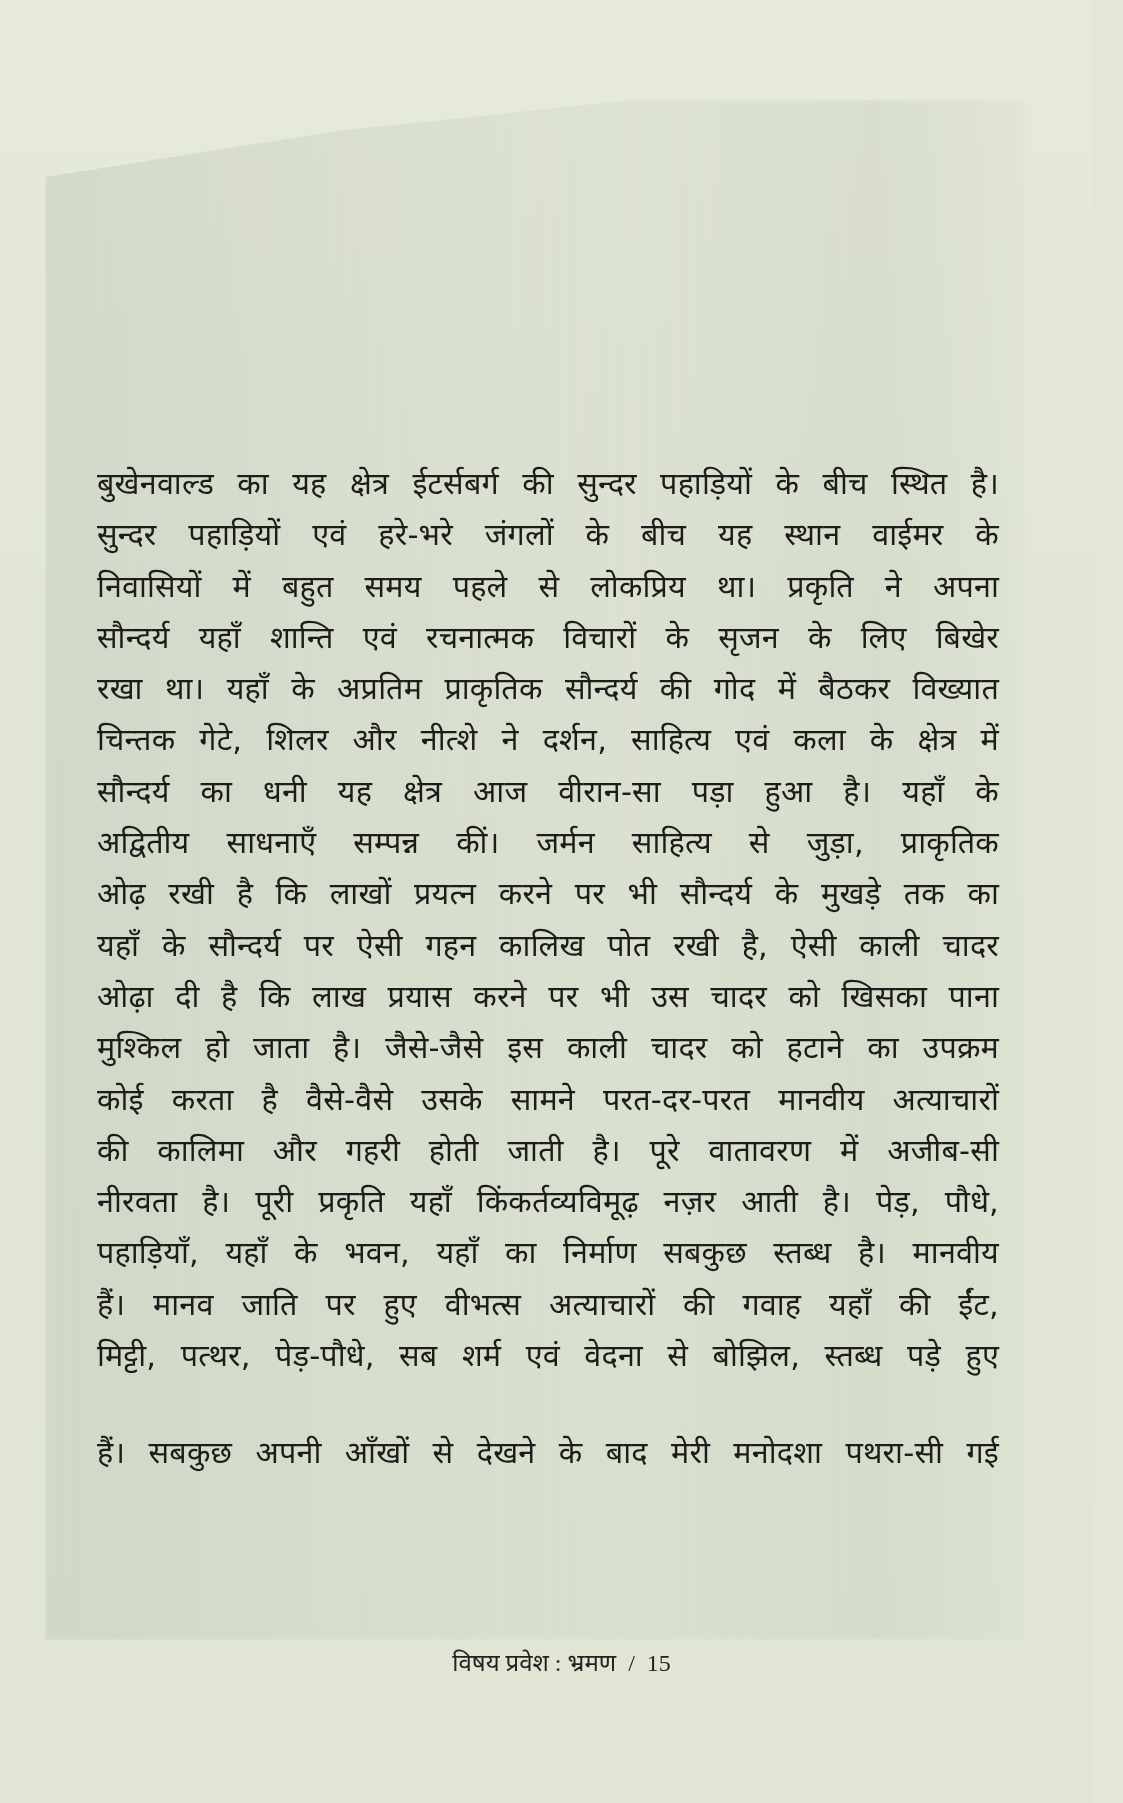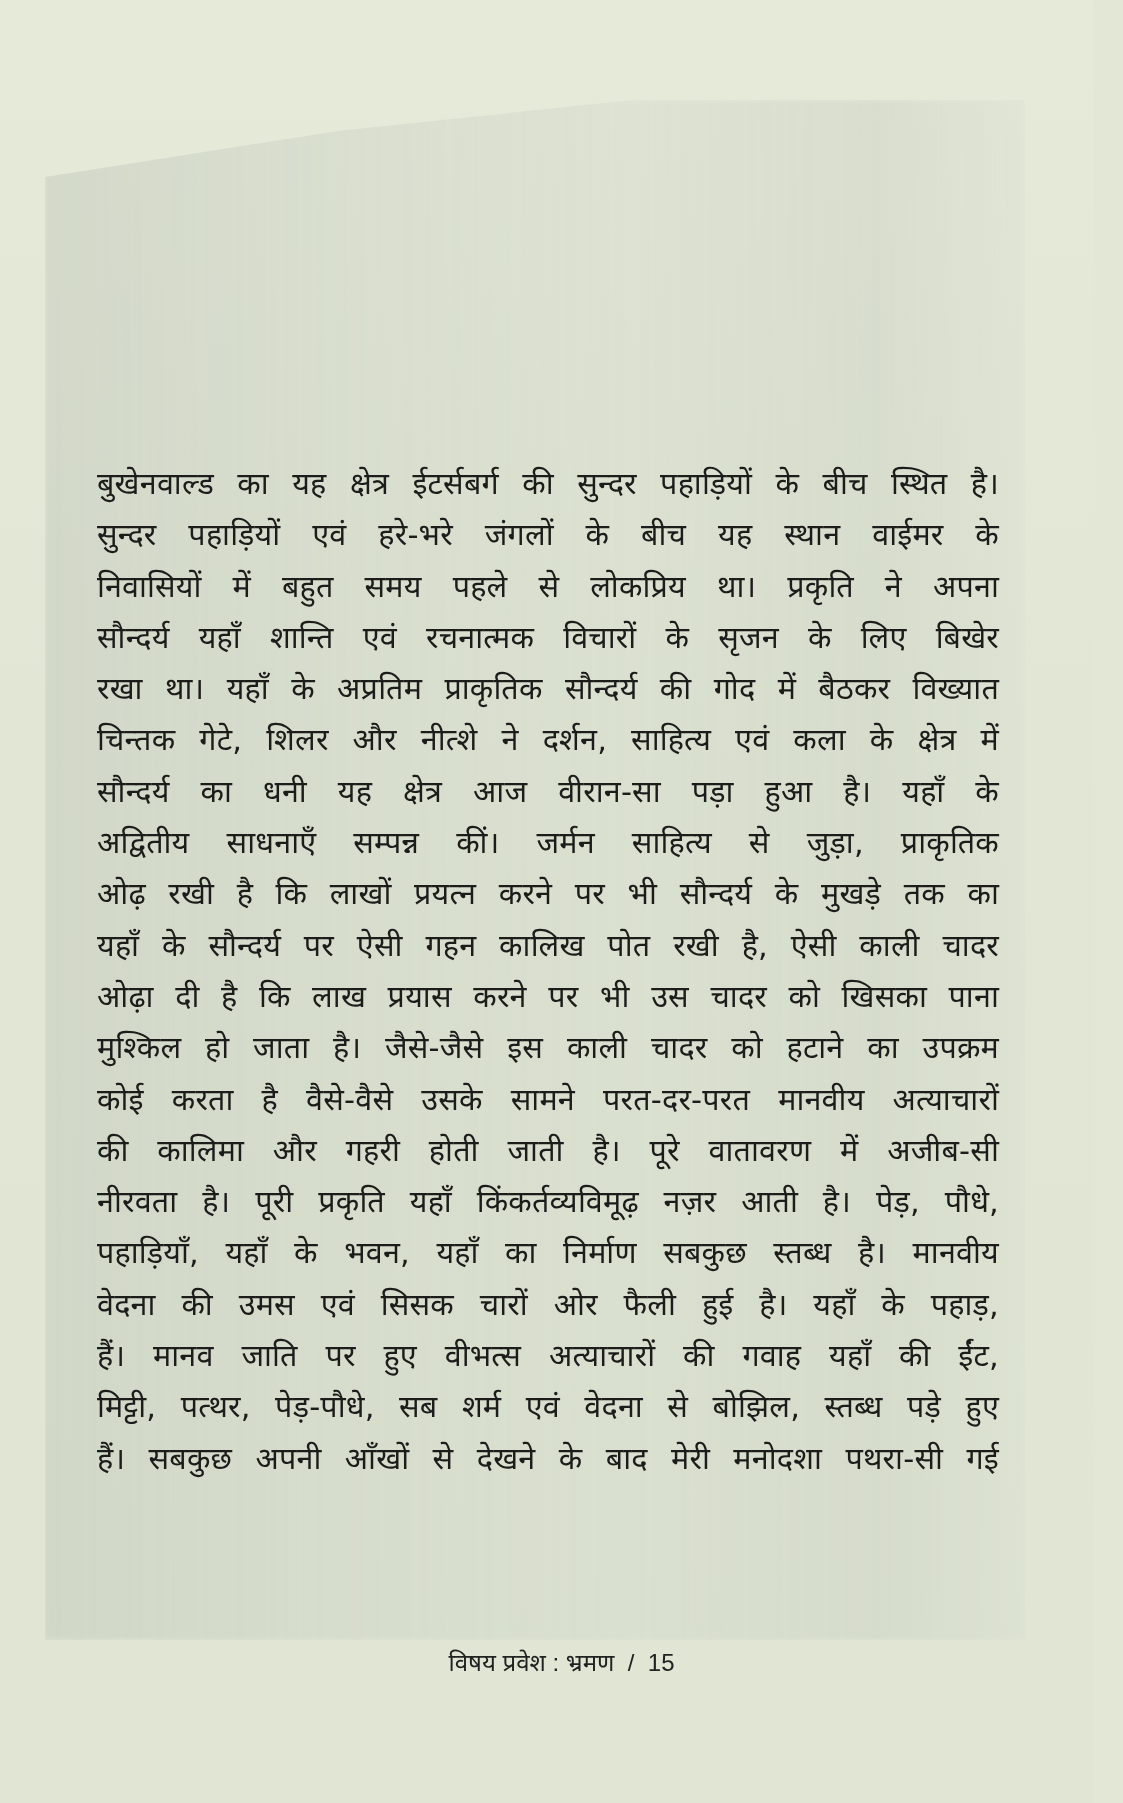--- a/index.html
+++ b/index.html
@@ -52,28 +52,29 @@
     .body-text .line {
       display: block;
       white-space: nowrap;
       text-align: justify;
       text-align-last: justify;
       height: 51.3px;
       overflow: visible;
     }
     .body-text .line.last {
       text-align-last: justify;
+      margin-top: 46px;
     }
     .footer {
       position: absolute;
       left: 0;
       width: 1123px;
       top: 1645px;
       text-align: center;
-      font-family: Liberation Sans, sans-serif;
+      font-family: Liberation Serif, serif;
       font-size: 24px;
       color: #222;
     }
   </style>
 </head>
 <body>
 
 <div class="page">
   <div class="bleed-block"></div>
 
@@ -87,21 +88,20 @@
     <span class="line">सौन्दर्य का धनी यह क्षेत्र आज वीरान-सा पड़ा हुआ है। यहाँ के</span>
     <span class="line">अद्वितीय साधनाएँ सम्पन्न कीं। जर्मन साहित्य से जुड़ा, प्राकृतिक</span>
     <span class="line">ओढ़ रखी है कि लाखों प्रयत्न करने पर भी सौन्दर्य के मुखड़े तक का</span>
     <span class="line">यहाँ के सौन्दर्य पर ऐसी गहन कालिख पोत रखी है, ऐसी काली चादर</span>
     <span class="line">ओढ़ा दी है कि लाख प्रयास करने पर भी उस चादर को खिसका पाना</span>
     <span class="line">मुश्किल हो जाता है। जैसे-जैसे इस काली चादर को हटाने का उपक्रम</span>
     <span class="line">कोई करता है वैसे-वैसे उसके सामने परत-दर-परत मानवीय अत्याचारों</span>
     <span class="line">की कालिमा और गहरी होती जाती है। पूरे वातावरण में अजीब-सी</span>
     <span class="line">नीरवता है। पूरी प्रकृति यहाँ किंकर्तव्यविमूढ़ नज़र आती है। पेड़, पौधे,</span>
     <span class="line">पहाड़ियाँ, यहाँ के भवन, यहाँ का निर्माण सबकुछ स्तब्ध है। मानवीय</span>
-    <span class="line">वेदना की उमस एवं सिसक चारों ओर फैली हुई है। यहाँ के पहाड़,</span>
     <span class="line">हैं। मानव जाति पर हुए वीभत्स अत्याचारों की गवाह यहाँ की ईंट,</span>
     <span class="line">मिट्टी, पत्थर, पेड़-पौधे, सब शर्म एवं वेदना से बोझिल, स्तब्ध पड़े हुए</span>
     <span class="line last">हैं। सबकुछ अपनी आँखों से देखने के बाद मेरी मनोदशा पथरा-सी गई</span>
   </div>
 
   <div class="footer">
     <span>विषय प्रवेश : भ्रमण</span>
     <span>&nbsp;<span>/</span>&nbsp;</span>
     <span>15</span>
   </div>

